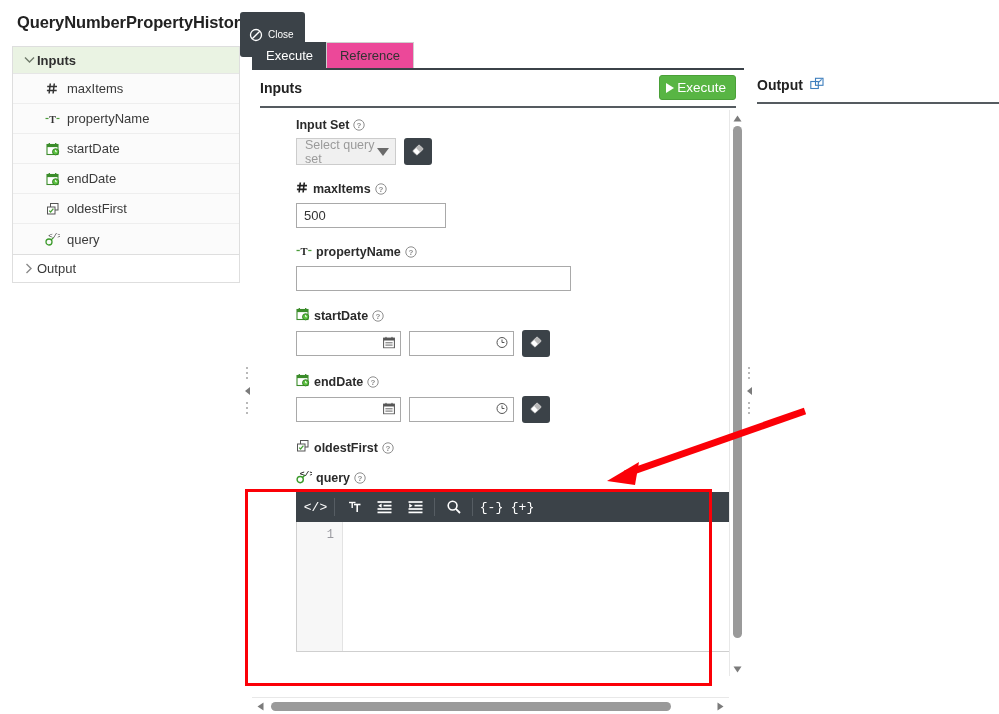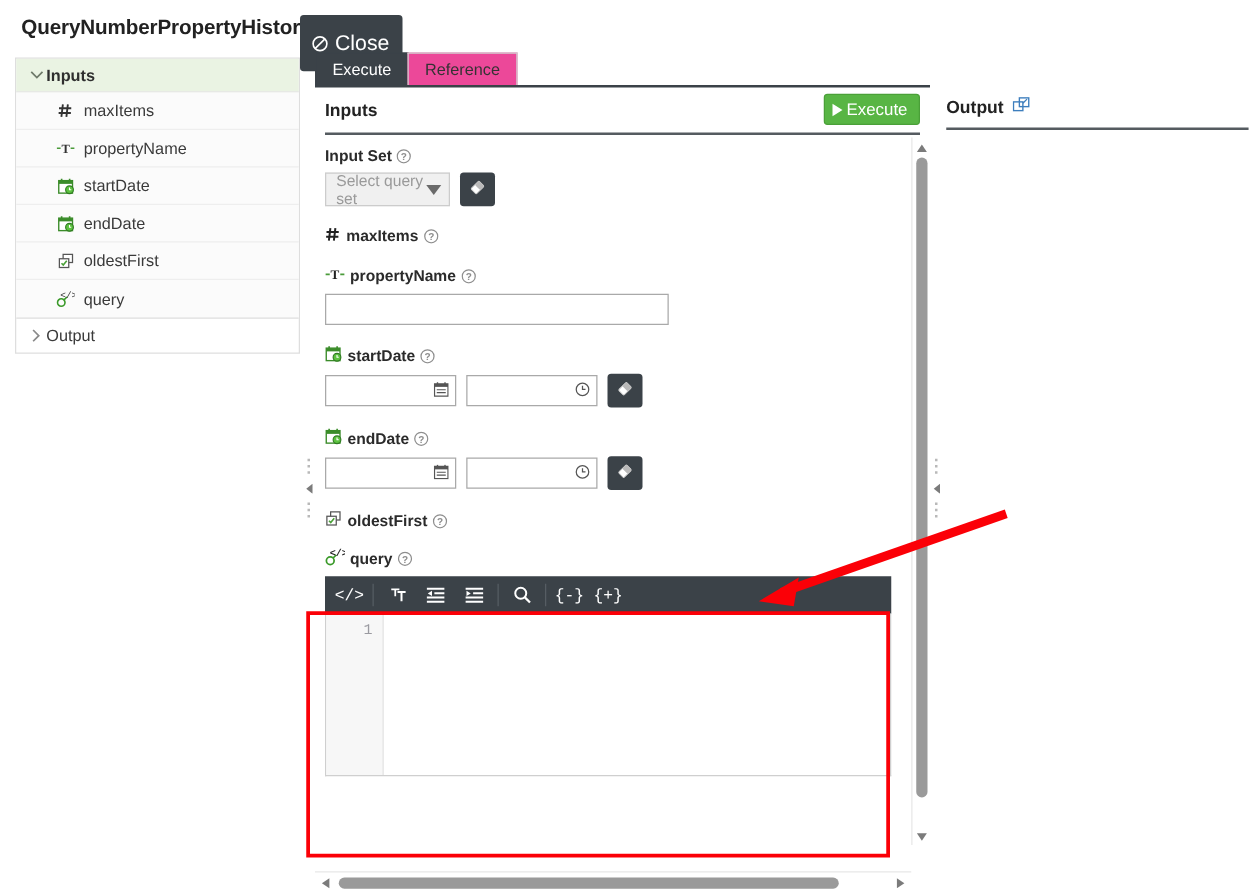--- a/index.html
+++ b/index.html
@@ -17,21 +17,21 @@
   .titlebar { position: absolute; left: 0; top: 0; width: 999px; height: 44px; }
   .app-title {
     position: absolute; left: 17px; top: 13px;
     font-size: 16.5px; font-weight: bold; color: #222222;
     letter-spacing: -0.1px;
   }
   .close-btn {
     position: absolute; left: 240px; top: 12px;
     height: 45px; padding: 0 11px 0 9px;
     background: #3b4248; border: none; border-radius: 3px;
-    color: #ffffff; font-size: 17px;
+    color: #ffffff; font-size: 10px;
     display: flex; align-items: center; gap: 5px;
     cursor: pointer;
   }
   .ban-icon { width: 14px; height: 14px; display: block; }
 
   
   .sidebar {
     position: absolute; left: 12px; top: 46px;
     width: 228px;
     background: #ffffff;
@@ -101,21 +101,21 @@
   .play-tri {
     width: 0; height: 0; border-left: 8px solid #ffffff;
     border-top: 5px solid transparent; border-bottom: 5px solid transparent;
   }
 
   
   .form-scroll {
     position: absolute; left: 0; top: 40px; width: 492px; height: 566px;
     overflow: hidden;
   }
-  .form { padding: 8px 0 0 8px; width: 470px; }
+  .form { padding: 8px 0 0 8px; width: 470px; margin-left: 36px; }
 
   .field { margin-bottom: 16px; }
   .flabel {
     display: flex; align-items: center; gap: 4px;
     font-size: 12.5px; font-weight: bold; color: #2b2b2b; margin-bottom: 6px;
   }
   .help-icon { display: block; }
   .txt-input {
     height: 25px; border: 1px solid #a9a9a9; background: #ffffff;
     font-family: "Liberation Sans", sans-serif; font-size: 13px;
@@ -397,20 +397,21 @@
                 </svg>
               </span>
               <span>maxItems</span>
               <span>
                 <svg class="help-icon" width="12" height="12" viewBox="0 0 12 12">
                   <circle cx="6" cy="6" r="5.2" fill="none" stroke="#8e8e8e" stroke-width="1"></circle>
                   <text x="6" y="9" font-size="8" font-family="Liberation Sans, sans-serif" text-anchor="middle" fill="#8e8e8e">?</text>
                 </svg>
               </span>
             </div>
+            <input class="txt-input" style="width: 150px;" type="text" value="500">
           </div>
 
           <div class="field">
             <div class="flabel">
               <span>
                 <svg width="16" height="13" viewBox="0 0 16 13">
                   <line x1="0.5" y1="6.5" x2="3.8" y2="6.5" stroke="#4a9b3a" stroke-width="1.3"></line>
                   <line x1="12.2" y1="6.5" x2="15.5" y2="6.5" stroke="#4a9b3a" stroke-width="1.3"></line>
                   <text x="8" y="10.5" font-size="10.5" font-family="Liberation Serif, serif" font-weight="bold" text-anchor="middle" fill="#222">T</text>
                 </svg>

